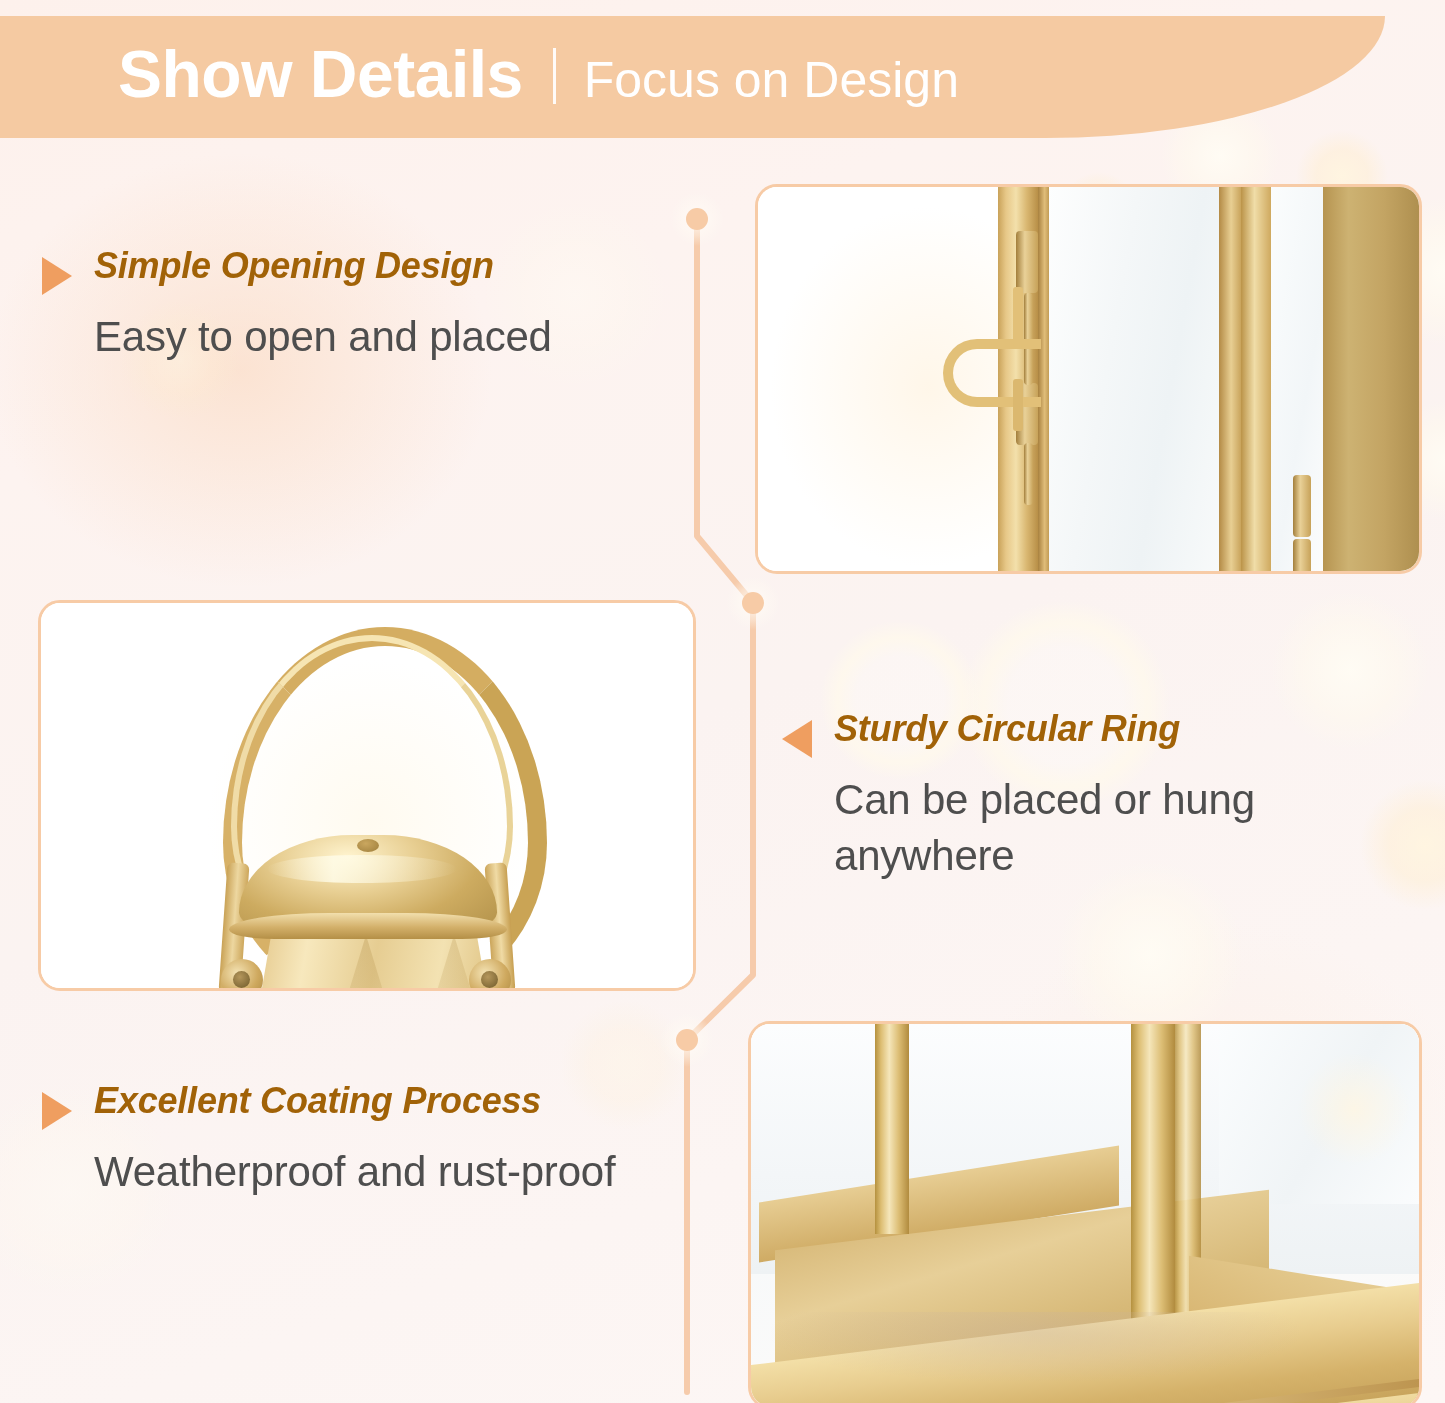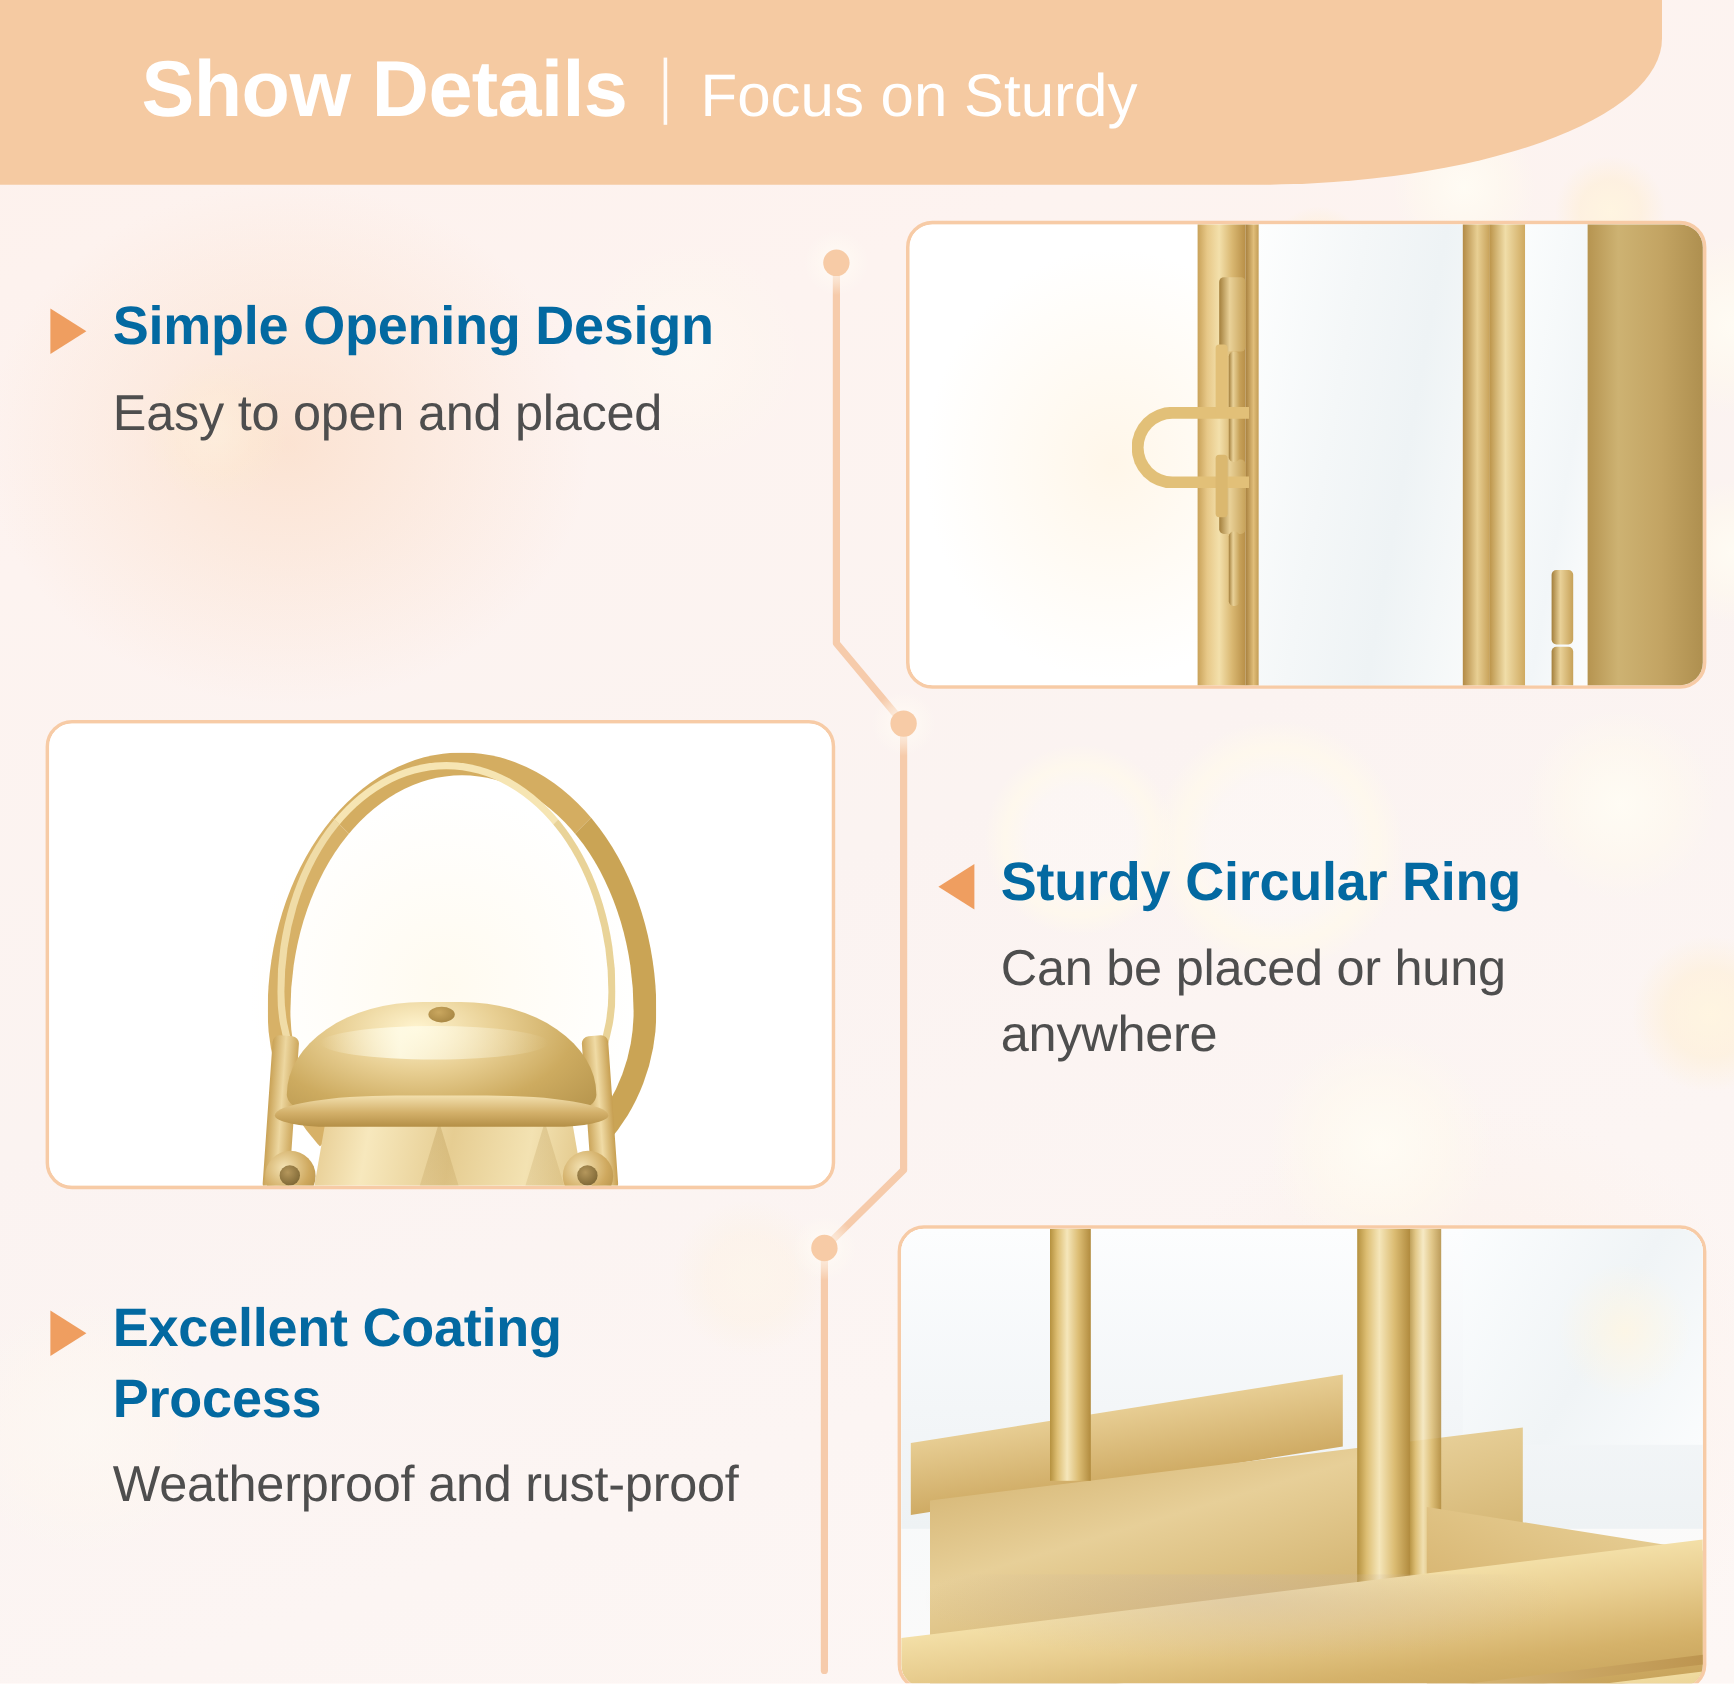--- a/index.html
+++ b/index.html
@@ -40,23 +40,23 @@
     border-radius: 50%;
     pointer-events: none;
   }
   .bk-soft { background: radial-gradient(closest-side, rgba(255,252,244,.95), rgba(255,250,238,.55) 58%, rgba(255,248,235,0) 100%); }
   .bk-warm { background: radial-gradient(closest-side, rgba(255,245,224,.95), rgba(255,238,208,.5) 55%, rgba(255,235,200,0) 100%); }
   .bk-ring { background: radial-gradient(closest-side, rgba(255,255,252,.25) 55%, rgba(255,249,236,.8) 78%, rgba(255,246,230,0) 100%); }
 
   
   .header-band {
     position: absolute;
-    left: 0; top: 0;
+    left: 0; top: 16px;
     width: 1385px;
-    height: 154px;
+    height: 122px;
     background: #f5caa2;
     border-bottom-right-radius: 340px 122px;
     display: flex;
     align-items: center;
   }
   .header-inner {
     display: flex;
     align-items: baseline;
     padding-left: 118px;
     transform: translateY(-3px);
@@ -141,25 +141,26 @@
     border-bottom: 19px solid transparent;
     margin-right: 22px;
   }
   .tri-left {
     border-right: 30px solid #ef9e60;
     border-top: 19px solid transparent;
     border-bottom: 19px solid transparent;
     margin-right: 22px;
   }
   .feature-title {
-    color: #0369a1;
-    font-size: 45px;
+    color: #a16207;
+    font-size: 36px;
     font-weight: 700;
     line-height: 1.30;
     letter-spacing: -0.2px;
+    font-style: italic;
   }
   .feature-body {
     color: #4e4e4e;
     font-size: 42px;
     font-weight: 400;
     line-height: 1.33;
     letter-spacing: -0.2px;
     margin-top: 14px;
   }
   .indent { padding-left: 52px; }
@@ -338,21 +339,21 @@
   <div class="bokeh bk-warm" style="left:120px; top:300px; width:120px; height:120px; opacity:.45;"></div>
   <div class="bokeh bk-soft" style="left:480px; top:200px; width:190px; height:190px; opacity:.45;"></div>
   <div class="bokeh bk-soft" style="left:-40px; top:1080px; width:220px; height:220px; opacity:.45;"></div>
   <div class="bokeh bk-warm" style="left:560px; top:1000px; width:130px; height:130px; opacity:.4;"></div>
   <div class="bokeh bk-soft" style="left:950px; top:1210px; width:180px; height:180px; opacity:.4;"></div>
 
   <div class="header-band">
     <div class="header-inner">
       <div class="header-title">Show Details</div>
       <div class="header-divider"></div>
-      <div class="header-sub">Focus on Sturdy</div>
+      <div class="header-sub">Focus on Design</div>
     </div>
   </div>
 
   <svg class="connectors" viewBox="0 0 1445 1403">
 
     <path d="M697,219 L697,536 L753,603" fill="none" stroke="#f6cbab" stroke-width="6" stroke-linecap="round" stroke-linejoin="round"></path>
 
     <path d="M753,603 L753,975 L687,1040" fill="none" stroke="#f6cbab" stroke-width="6" stroke-linecap="round" stroke-linejoin="round"></path>
 
     <path d="M687,1040 L687,1392" fill="none" stroke="#f6cbab" stroke-width="6" stroke-linecap="round"></path>

